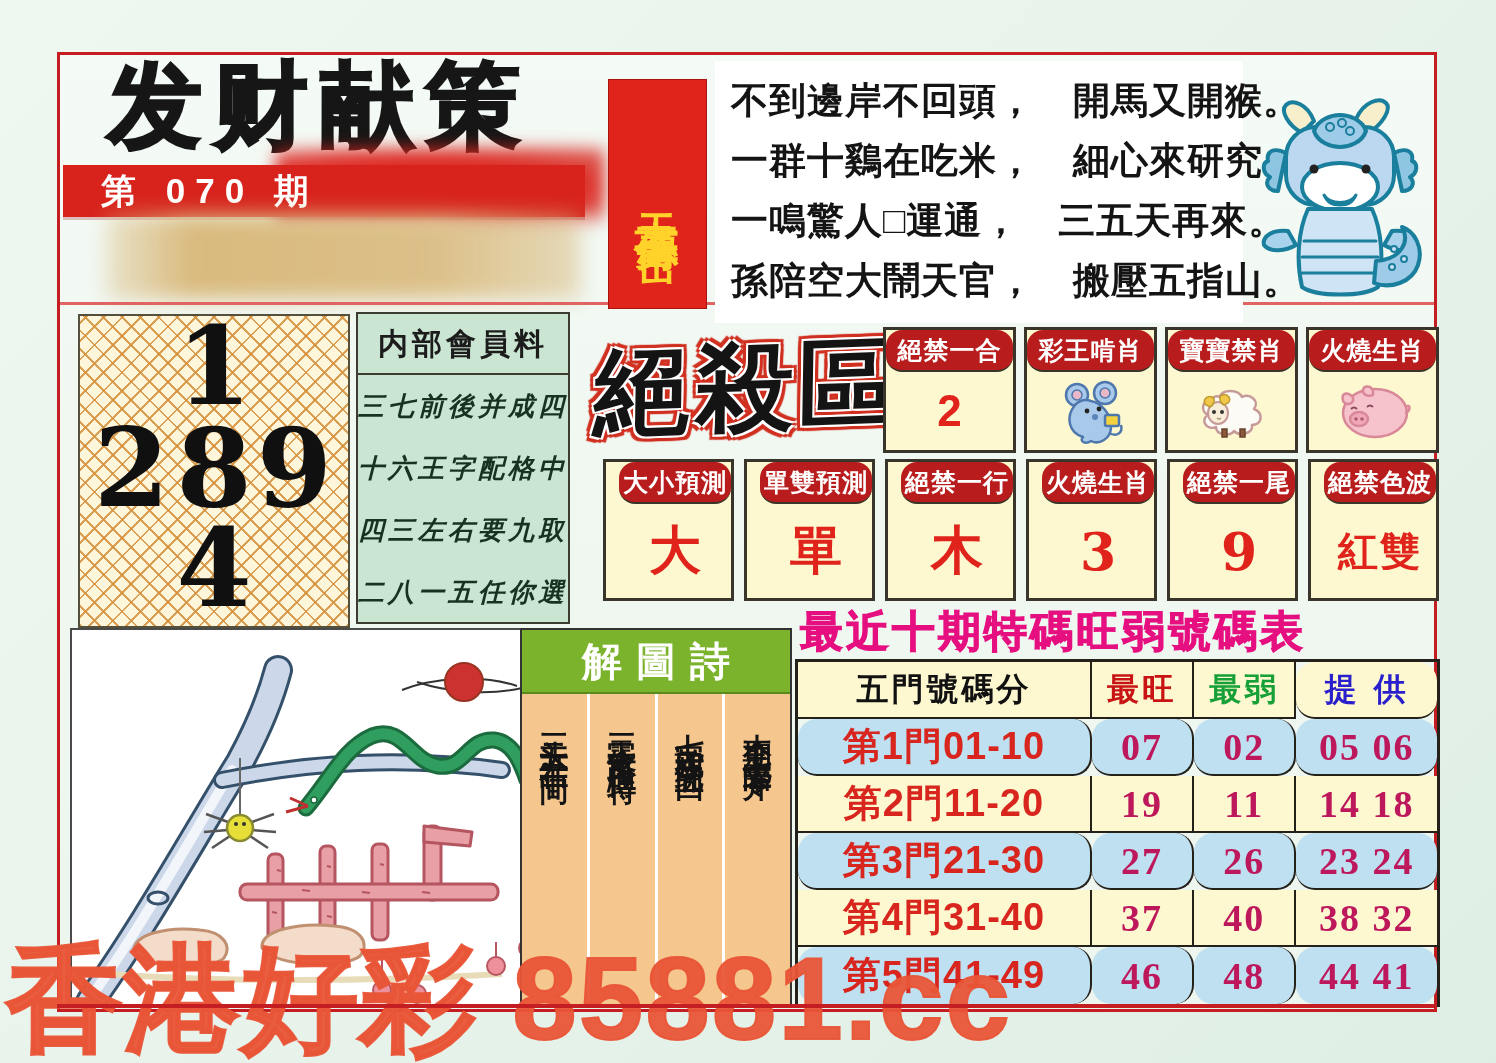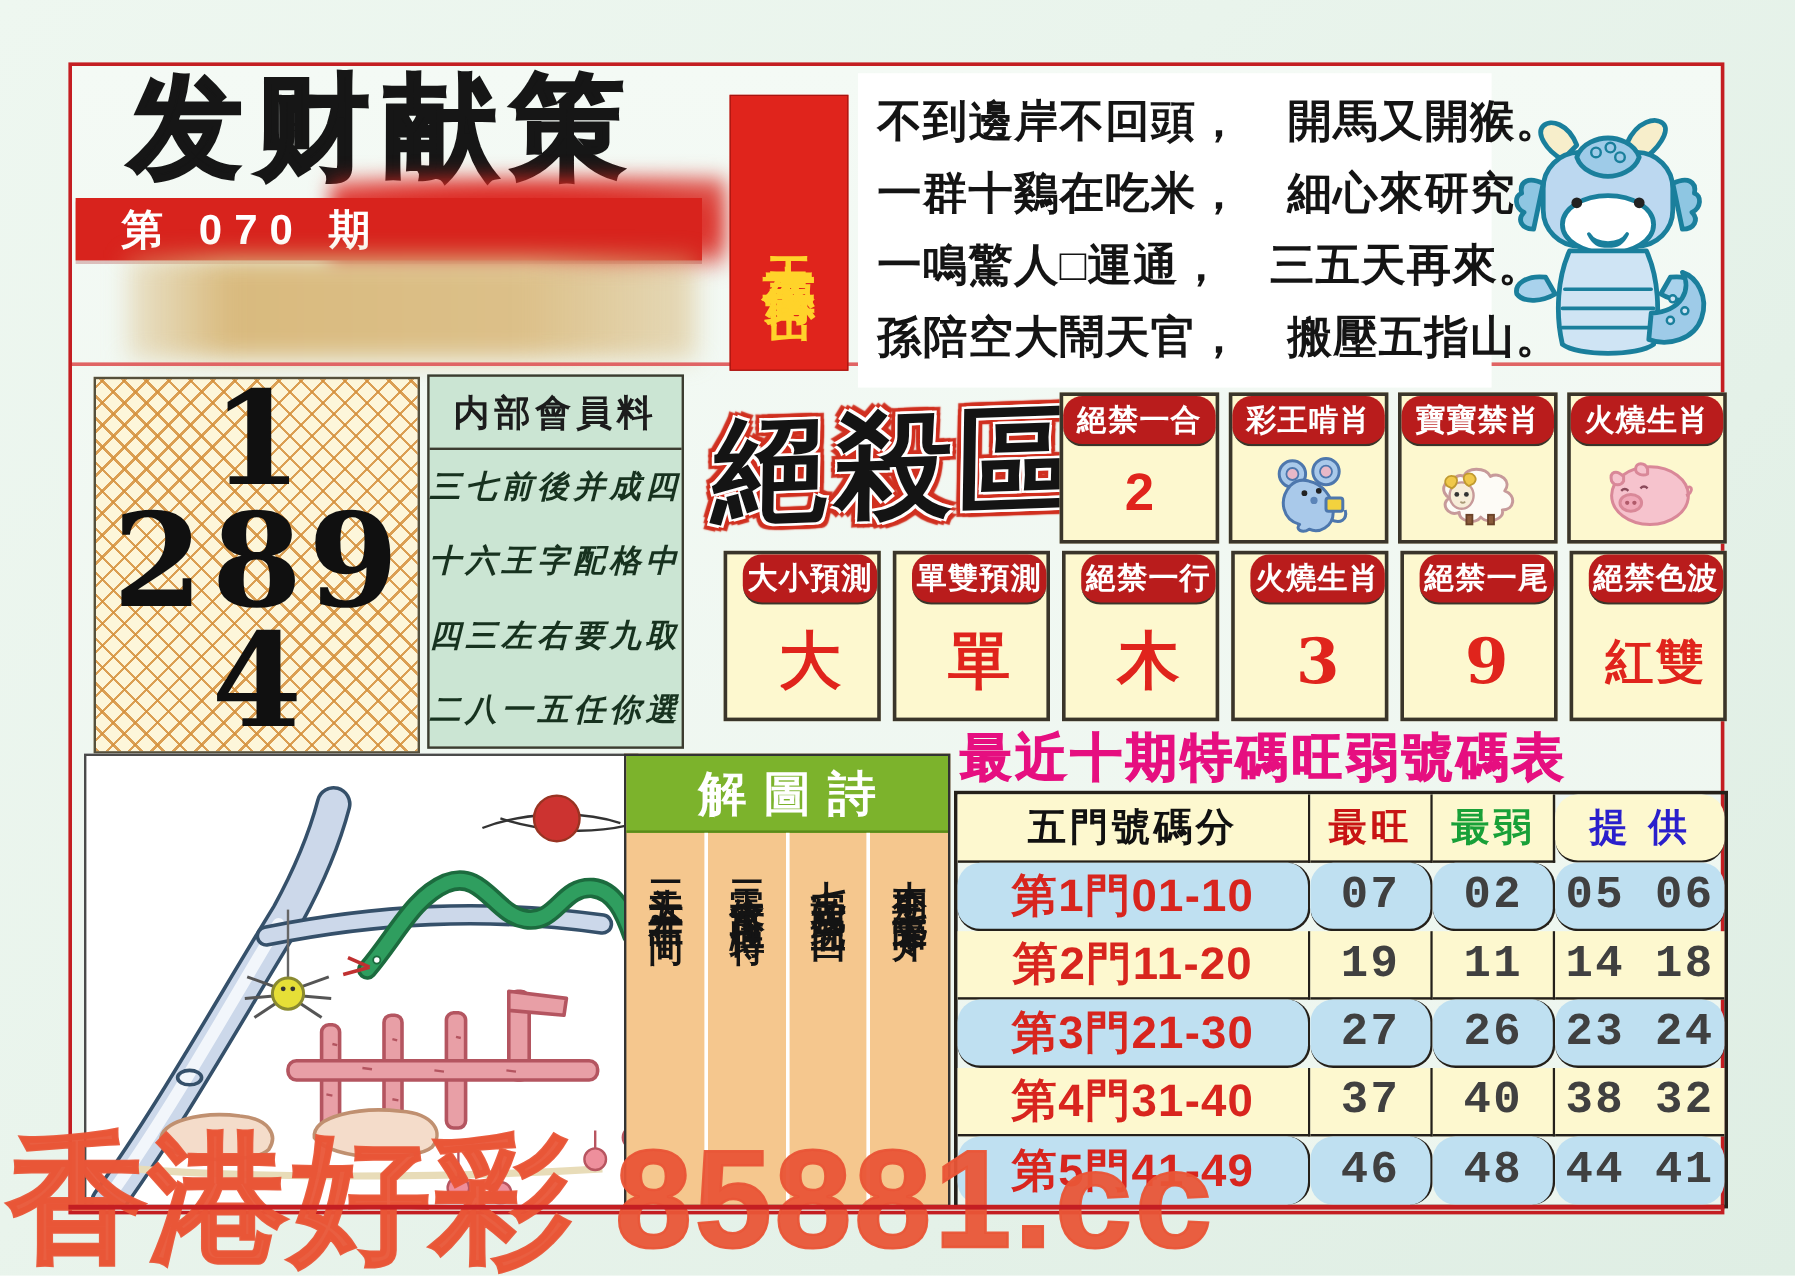--- a/index.html
+++ b/index.html
@@ -143,21 +143,21 @@
   .ht-cell.last-row{border-bottom:none;}
   .ht-head{background:#fdf8cf;font-weight:700;font-size:32px;letter-spacing:3px;
     font-family:"DejaVu Serif","Liberation Serif",serif;}
   .ht-head.c1{color:#111;}
   .ht-head.c2{color:#c81414;}
   .ht-head.c3{color:#18a038;}
   .ht-head.c4{color:#2a1fcc;border-radius:19px;}
   .row-blue{background:#bfe0f1;border-radius:19px;}
   .row-yellow{background:#fdf8cf;}
   .ht-gate{color:#d8251e;font-weight:700;font-size:38px;letter-spacing:1px;}
-  .ht-num{font-family:Liberation Mono, monospace;font-weight:700;font-size:38px;color:#404040;letter-spacing:2px;}
+  .ht-num{font-family:Liberation Serif, serif;font-weight:700;font-size:38px;color:#be185d;letter-spacing:2px;}
   
   .watermark{
     position:absolute;left:6px;top:922px;font-size:116px;font-weight:900;white-space:nowrap;
     color:rgba(233,85,55,.95);letter-spacing:2px;z-index:40;-webkit-text-stroke:2px rgba(233,85,55,.95);
   }
   .strike-line{position:absolute;left:57px;top:1004px;width:1380px;height:4px;background:#c41e22;z-index:45;}
 </style>
 </head>
 <body>
 

